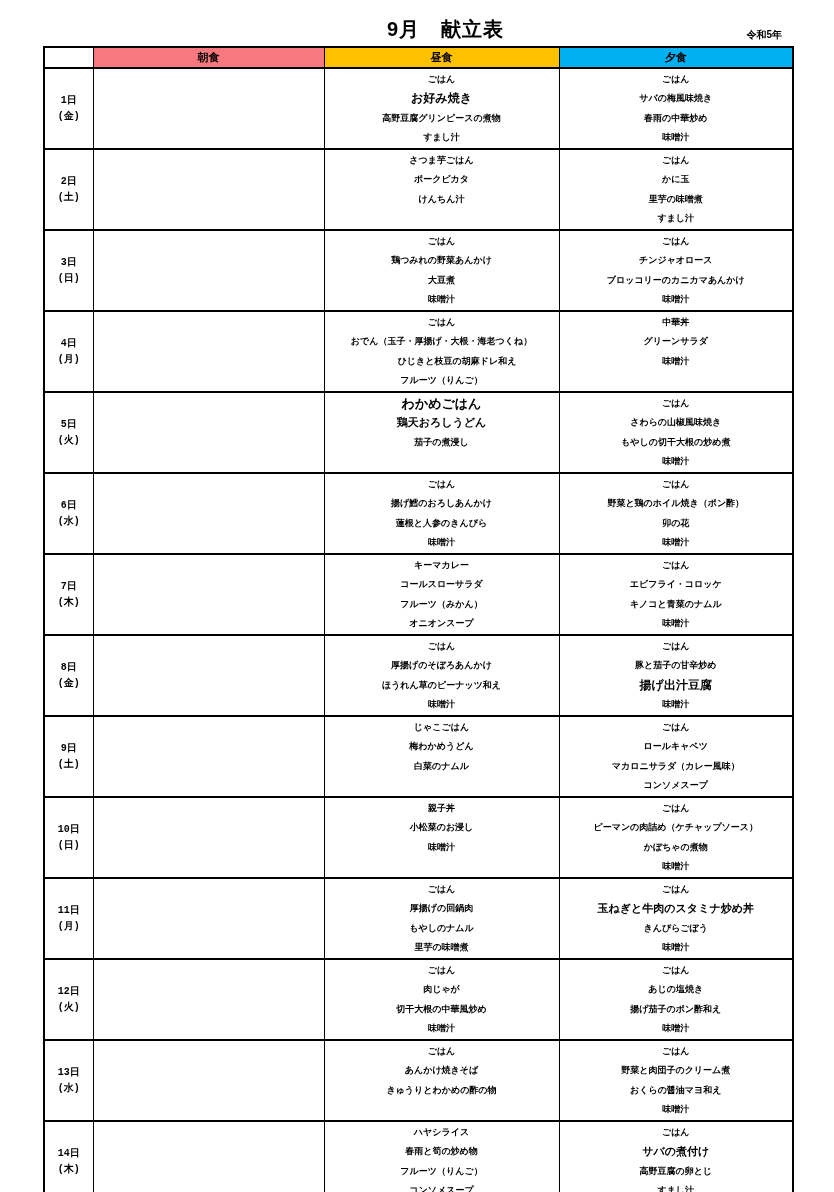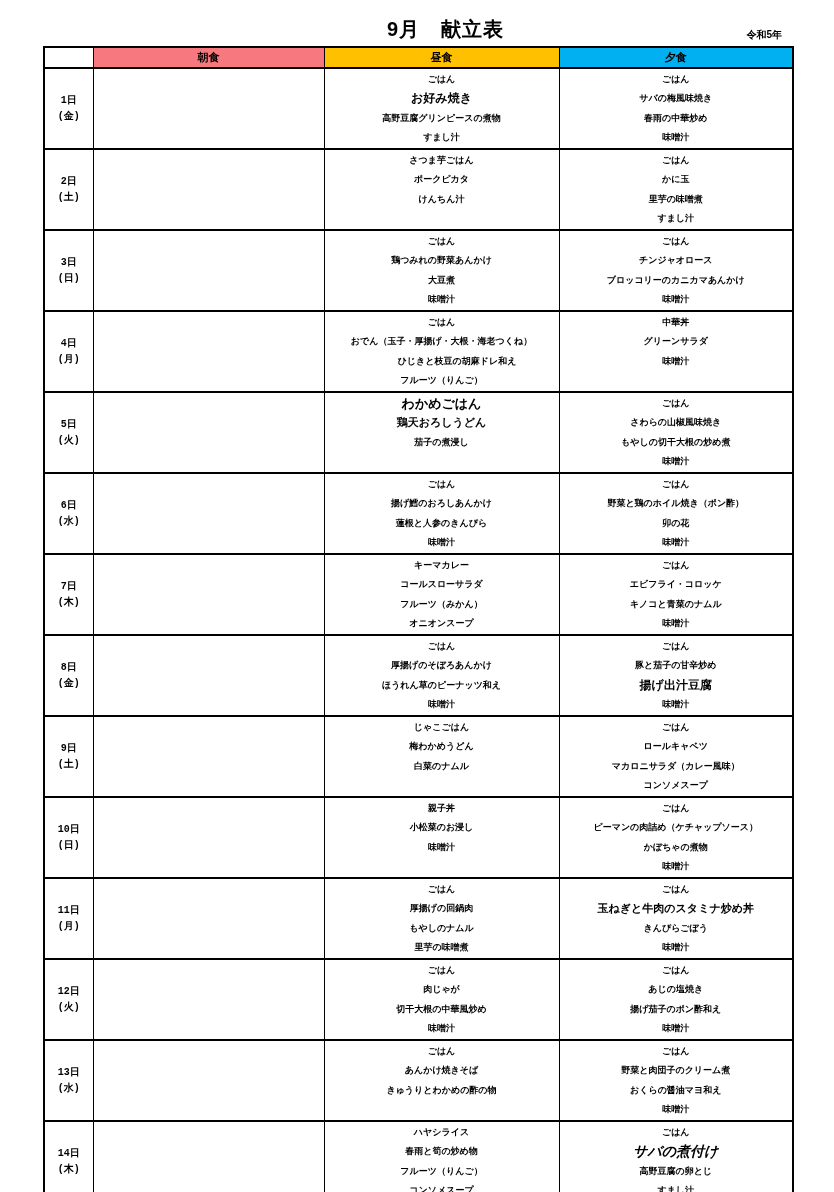--- a/index.html
+++ b/index.html
@@ -352,19 +352,19 @@
         </td>
         <td class="meal-cell meal-breakfast"></td>
         <td class="meal-cell meal-lunch">
           <div class="menu-line" style="font-size: 9px;">ハヤシライス</div>
           <div class="menu-line" style="font-size: 9px;">春雨と筍の炒め物</div>
           <div class="menu-line" style="font-size: 9px;">フルーツ（りんご）</div>
           <div class="menu-line" style="font-size: 9px;">コンソメスープ</div>
         </td>
         <td class="meal-cell meal-dinner">
           <div class="menu-line" style="font-size: 9px;">ごはん</div>
-          <div class="menu-line" style="font-size: 14px; font-style: italic;">サバの煮付け</div>
+          <div class="menu-line" style="font-size: 11px;">サバの煮付け</div>
           <div class="menu-line" style="font-size: 9px;">高野豆腐の卵とじ</div>
           <div class="menu-line" style="font-size: 9px;">すまし汁</div>
         </td>
       </tr>
     </tbody>
 </table>
 
 </body></html>

